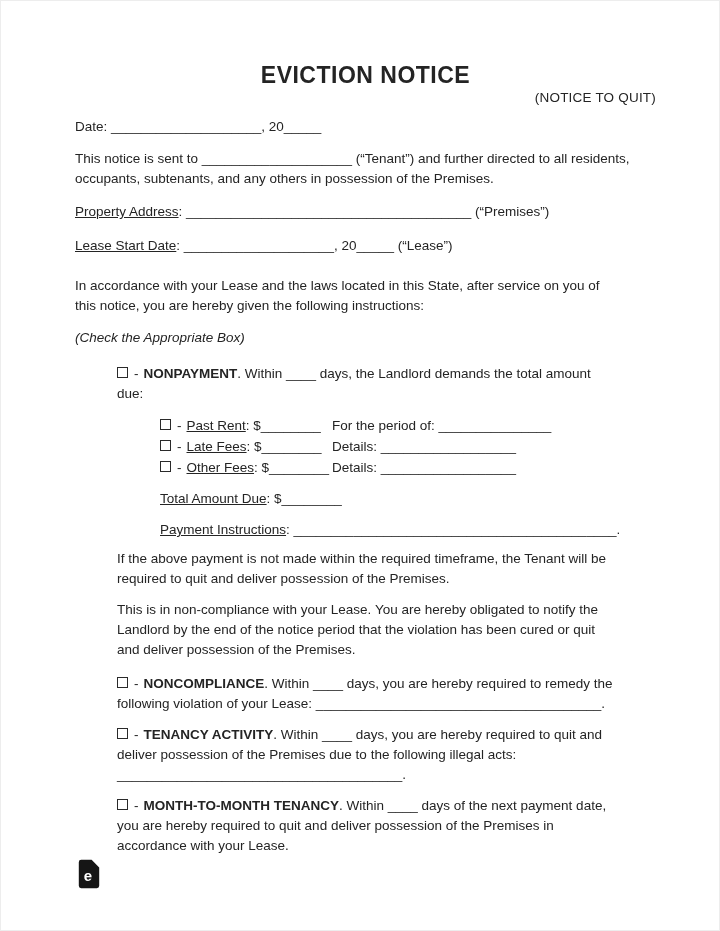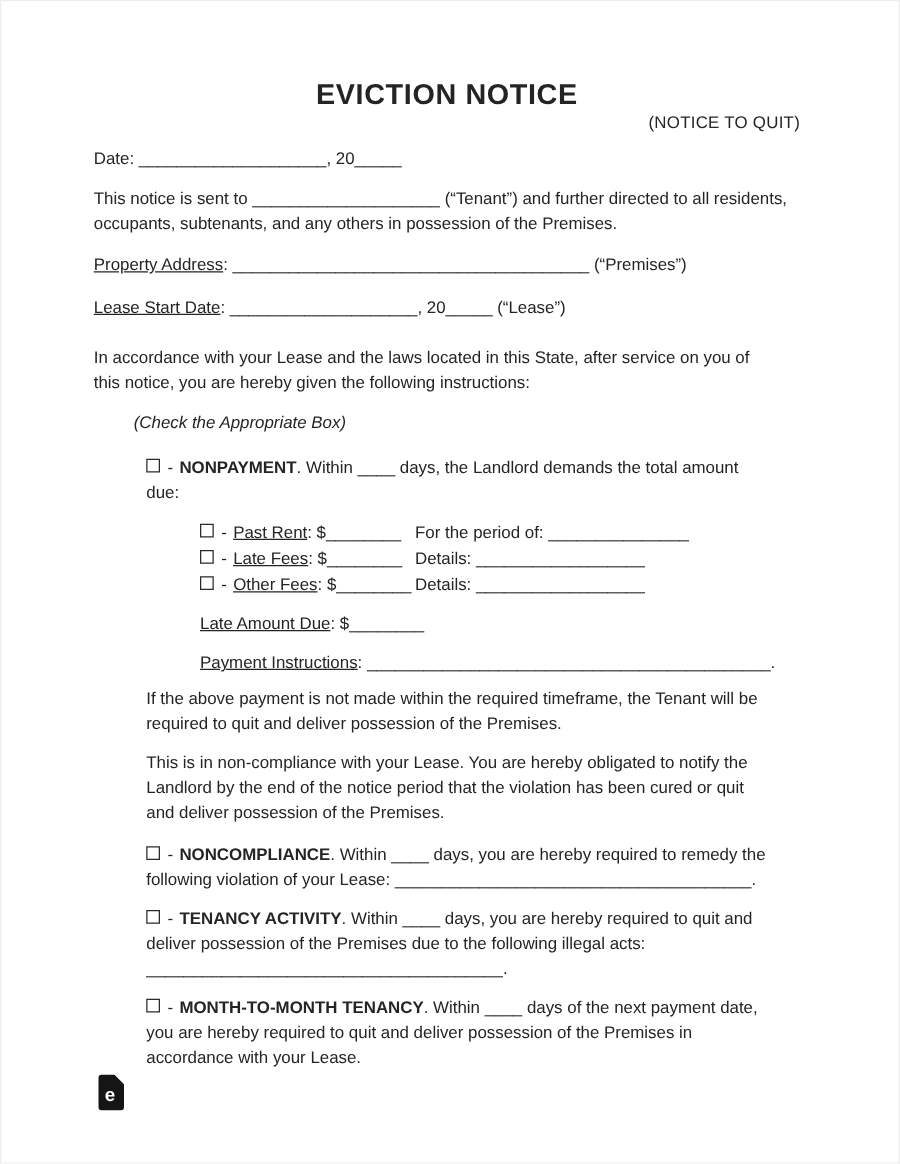--- a/index.html
+++ b/index.html
@@ -1,21 +1,21 @@
 <!DOCTYPE html>
 <html><head>
 <meta charset="utf-8">
 <style>
   html, body { margin: 0; padding: 0; background: #ffffff; }
   .page {
     position: relative;
     width: 720px;
     height: 931px;
     box-sizing: border-box;
-    padding: 62px 80px 0 75px;
+    padding: 62px 64px 0 75px;
     background: #ffffff;
     box-shadow: inset 0 0 0 1px #ededed;
     font-family: "Liberation Sans", "DejaVu Sans", sans-serif;
     font-size: 13.5px;
     color: #242424;
     overflow: hidden;
   }
   .title {
     text-align: center;
     font-weight: bold;
@@ -30,21 +30,21 @@
     line-height: 18px;
     margin-top: 1px;
     letter-spacing: 0.2px;
   }
   .para { line-height: 20px; white-space: nowrap; }
   .block { display: block; }
   .ind1 { margin-left: 42px; }
   .ind2 { margin-left: 85px; }
   .ul { text-decoration: underline; }
   .bl { font-weight: bold; }
-  .it { font-style: italic; margin-left: 32px; }
+  .it { font-style: italic; }
   .cbox {
     display: inline-block;
     width: 9px;
     height: 9px;
     border: 1.6px solid #2a2a2a;
     margin-right: 6px;
     vertical-align: 0;
     background: #ffffff;
     cursor: pointer;
   }
@@ -82,21 +82,21 @@
   <div class="para ind1" style="margin-top:16px"><span class="cbox"></span><span class="dash">-</span><span class="bl">NONPAYMENT</span><span>. Within ____ days, the Landlord demands the total amount</span>
     <span class="block">due:</span>
   </div>
 
   <div class="para fees ind2" style="margin-top:11px">
     <div><span class="fee-left"><span class="cbox"></span><span class="dash">-</span><span class="ul">Past Rent</span><span>: $________</span></span><span>For the period of: _______________</span></div>
     <div><span class="fee-left"><span class="cbox"></span><span class="dash">-</span><span class="ul">Late Fees</span><span>: $________</span></span><span>Details: __________________</span></div>
     <div><span class="fee-left"><span class="cbox"></span><span class="dash">-</span><span class="ul">Other Fees</span><span>: $________</span></span><span>Details: __________________</span></div>
   </div>
 
-  <div class="para ind2" style="margin-top:11px"><span class="ul">Late Amount Due</span><span>: $________</span></div>
+  <div class="para ind2" style="margin-top:11px"><span class="ul">Total Amount Due</span><span>: $________</span></div>
 
   <div class="para ind2" style="margin-top:11px"><span class="ul">Payment Instructions</span><span>: ___________________________________________.</span></div>
 
   <div class="para ind1" style="margin-top:9px">
     <span class="block">If the above payment is not made within the required timeframe, the Tenant will be</span>
     <span class="block">required to quit and deliver possession of the Premises.</span>
   </div>
 
   <div class="para ind1" style="margin-top:11px">
     <span class="block">This is in non-compliance with your Lease. You are hereby obligated to notify the</span>

